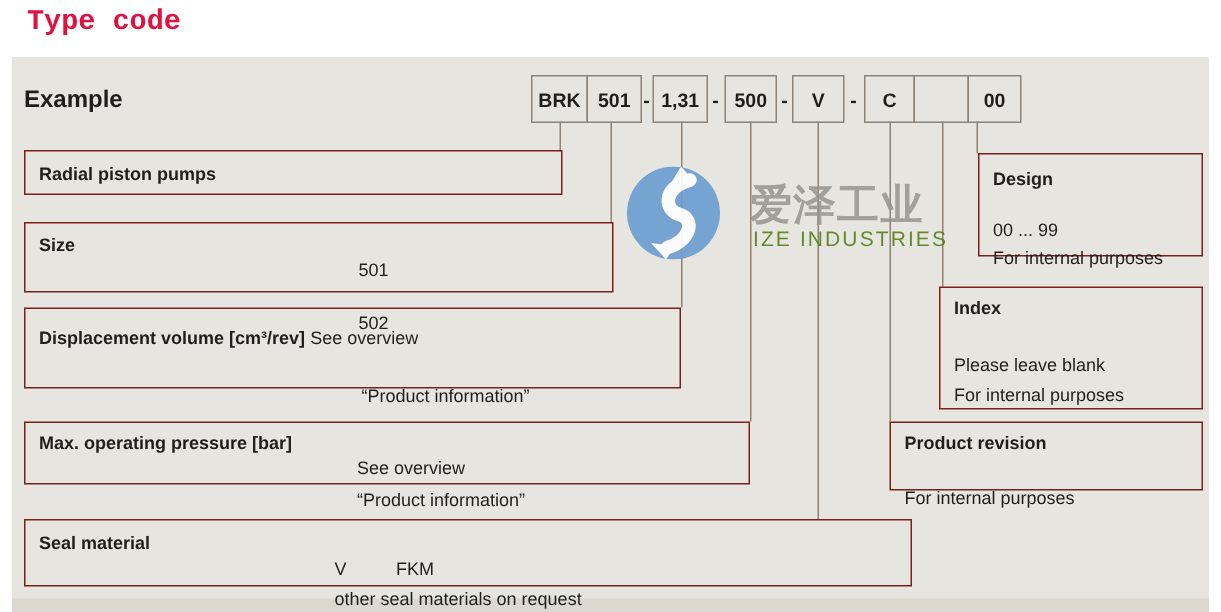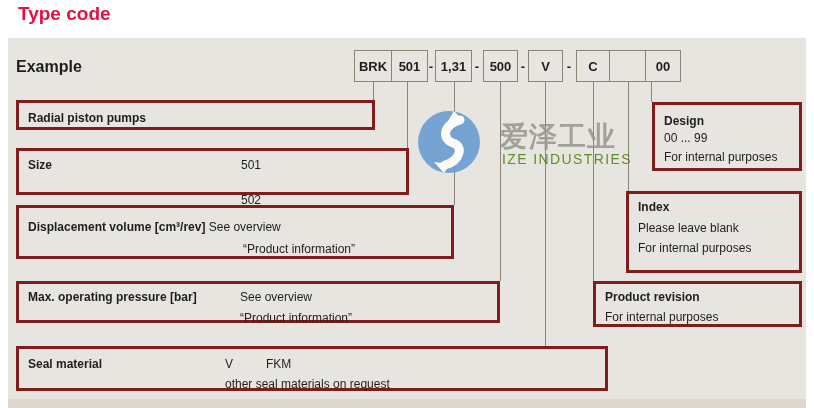--- a/index.html
+++ b/index.html
@@ -4,20 +4,21 @@
 <style>
   html,body{margin:0;padding:0;background:#fff;}
   #stage{
     position:relative;width:814px;height:408px;overflow:hidden;
     font-family:"Liberation Sans", sans-serif;color:#1f1e1c;background:#ffffff;
   }
   .abs{position:absolute;}
   #page-title{
     left:18px;top:3px;font-size:19px;font-weight:bold;color:#e2113f;
     letter-spacing:0px;
+    font-family:Liberation Mono, monospace;
   }
   #panel{
     left:8px;top:38px;width:798px;height:370px;background:#e7e5df;
   }
   #panel-footer-strip{
     left:8px;top:399px;width:798px;height:9px;background:#dcd8d0;
   }
   #example-label{left:16px;top:58px;font-size:16px;font-weight:bold;}
   
   .codebox{
@@ -26,25 +27,25 @@
     font-size:13px;font-weight:bold;background:transparent;
   }
   .codesep{
     position:absolute;top:50px;height:32px;display:flex;align-items:center;
     justify-content:center;font-size:13px;font-weight:bold;width:8px;
   }
   
   .vline{position:absolute;width:1px;background:#8e8375;}
   
   .lbox{
-    position:absolute;box-sizing:border-box;border:3px solid #7f1d1d;
+    position:absolute;box-sizing:border-box;border:1px solid #7f1d1d;
     font-size:12px;background:transparent;
   }
   .lbox .bold{font-weight:bold;}
-  .lbox .val{position:absolute;font-weight:normal;white-space:nowrap;}
+  .lbox .val{position:absolute;font-weight:normal;white-space:nowrap;margin-top:17px;}
   
   #watermark{left:415px;top:105px;width:230px;height:70px;pointer-events:none;}
   #wm-logo{position:absolute;left:3px;top:6px;width:62px;height:62px;opacity:.92;}
   #wm-cn{
     position:absolute;left:85px;top:13px;font-size:28px;font-weight:bold;
     color:#95948f;letter-spacing:1px;opacity:.85;white-space:nowrap;
   }
   #wm-en{
     position:absolute;left:87px;top:46px;font-size:14px;color:#4d7c0f;
     letter-spacing:1.4px;opacity:.85;white-space:nowrap;

